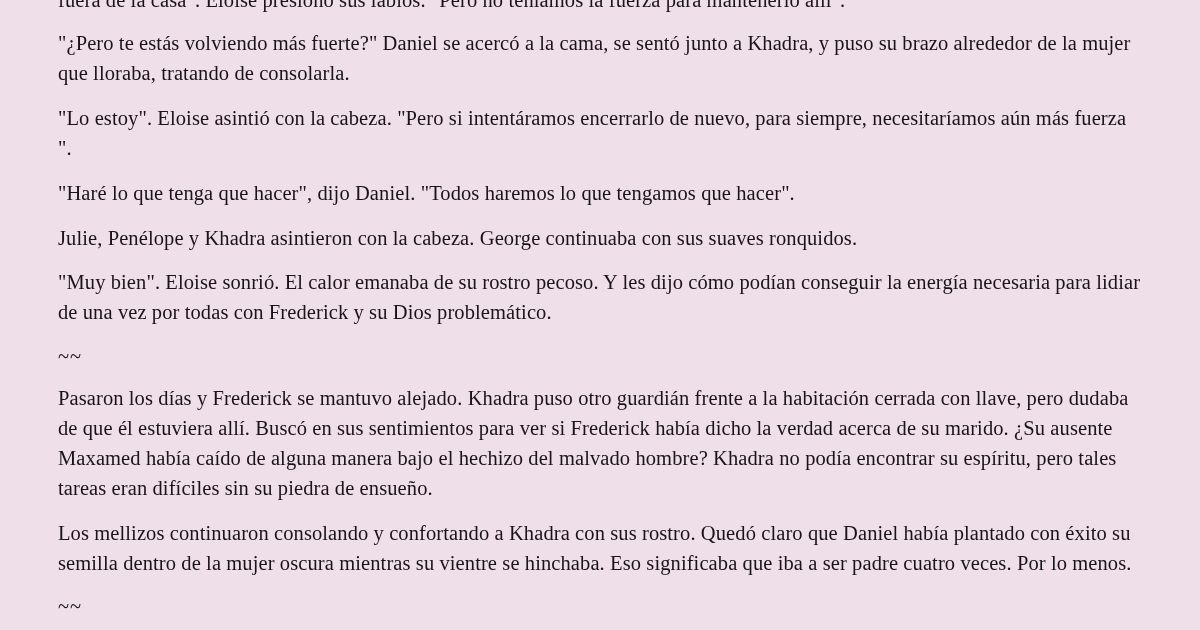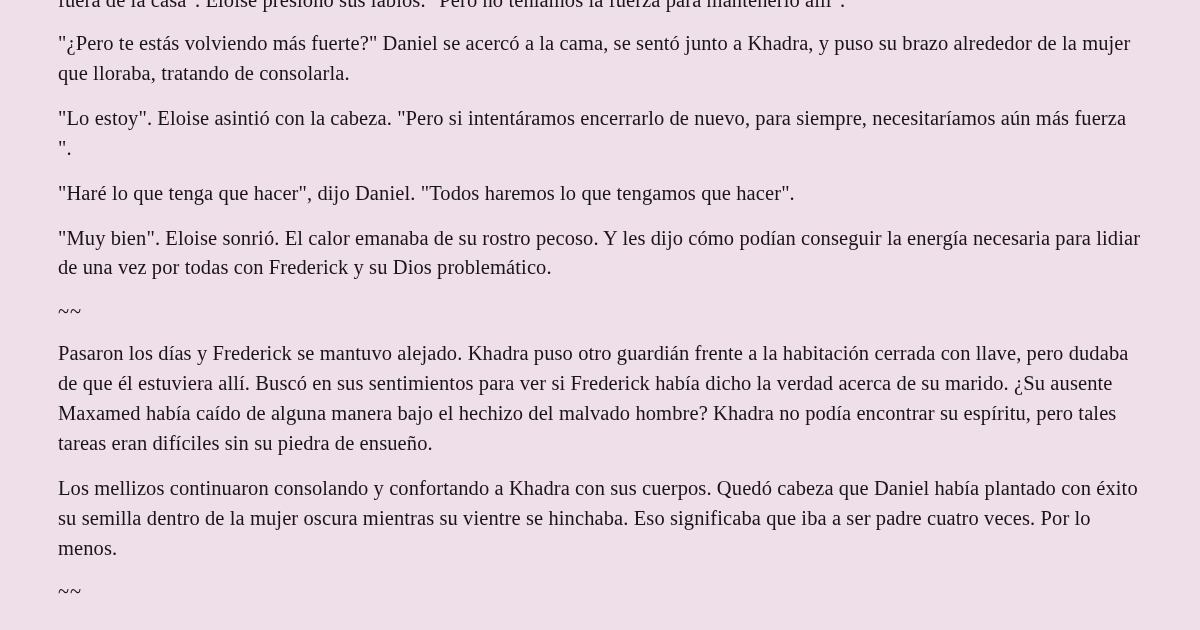--- a/index.html
+++ b/index.html
@@ -56,21 +56,22 @@
 </head>
 <body>
 
 <div class="page">
   <div class="doc-body">
 
     <p class="para clipped-top">fuera de la casa". Eloise presionó sus labios. "Pero no teníamos la fuerza para mantenerlo allí".</p>
     <p class="para">"¿Pero te estás volviendo más fuerte?" Daniel se acercó a la cama, se sentó junto a Khadra, y puso su brazo alrededor de la mujer que lloraba, tratando de consolarla.</p>
     <p class="para">"Lo estoy". Eloise asintió con la cabeza. "Pero si intentáramos encerrarlo de nuevo, para siempre, necesitaríamos aún más fuerza ".</p>
     <p class="para">"Haré lo que tenga que hacer", dijo Daniel. "Todos haremos lo que tengamos que hacer".</p>
+    <p class="para">Julie, Penélope y Khadra asintieron con la cabeza. George continuaba con sus suaves ronquidos.</p>
     <p class="para">"Muy bien". Eloise sonrió. El calor emanaba de su rostro pecoso. Y les dijo cómo podían conseguir la energía necesaria para lidiar de una vez por todas con Frederick y su Dios problemático.</p>
     <p class="sep">~~</p>
     <p class="para">Pasaron los días y Frederick se mantuvo alejado. Khadra puso otro guardián frente a la habitación cerrada con llave, pero dudaba de que él estuviera allí. Buscó en sus sentimientos para ver si Frederick había dicho la verdad acerca de su marido. ¿Su ausente Maxamed había caído de alguna manera bajo el hechizo del malvado hombre? Khadra no podía encontrar su espíritu, pero tales tareas eran difíciles sin su piedra de ensueño.</p>
-    <p class="para">Los mellizos continuaron consolando y confortando a Khadra con sus cuerpos. Quedó cabeza que Daniel había plantado con éxito su semilla dentro de la mujer oscura mientras su vientre se hinchaba. Eso significaba que iba a ser padre cuatro veces. Por lo menos.</p>
+    <p class="para">Los mellizos continuaron consolando y confortando a Khadra con sus rostro. Quedó claro que Daniel había plantado con éxito su semilla dentro de la mujer oscura mientras su vientre se hinchaba. Eso significaba que iba a ser padre cuatro veces. Por lo menos.</p>
     <p class="sep">~~</p>
 
   </div>
   <div class="fade-bottom"></div>
 </div>
 
 </body></html>

